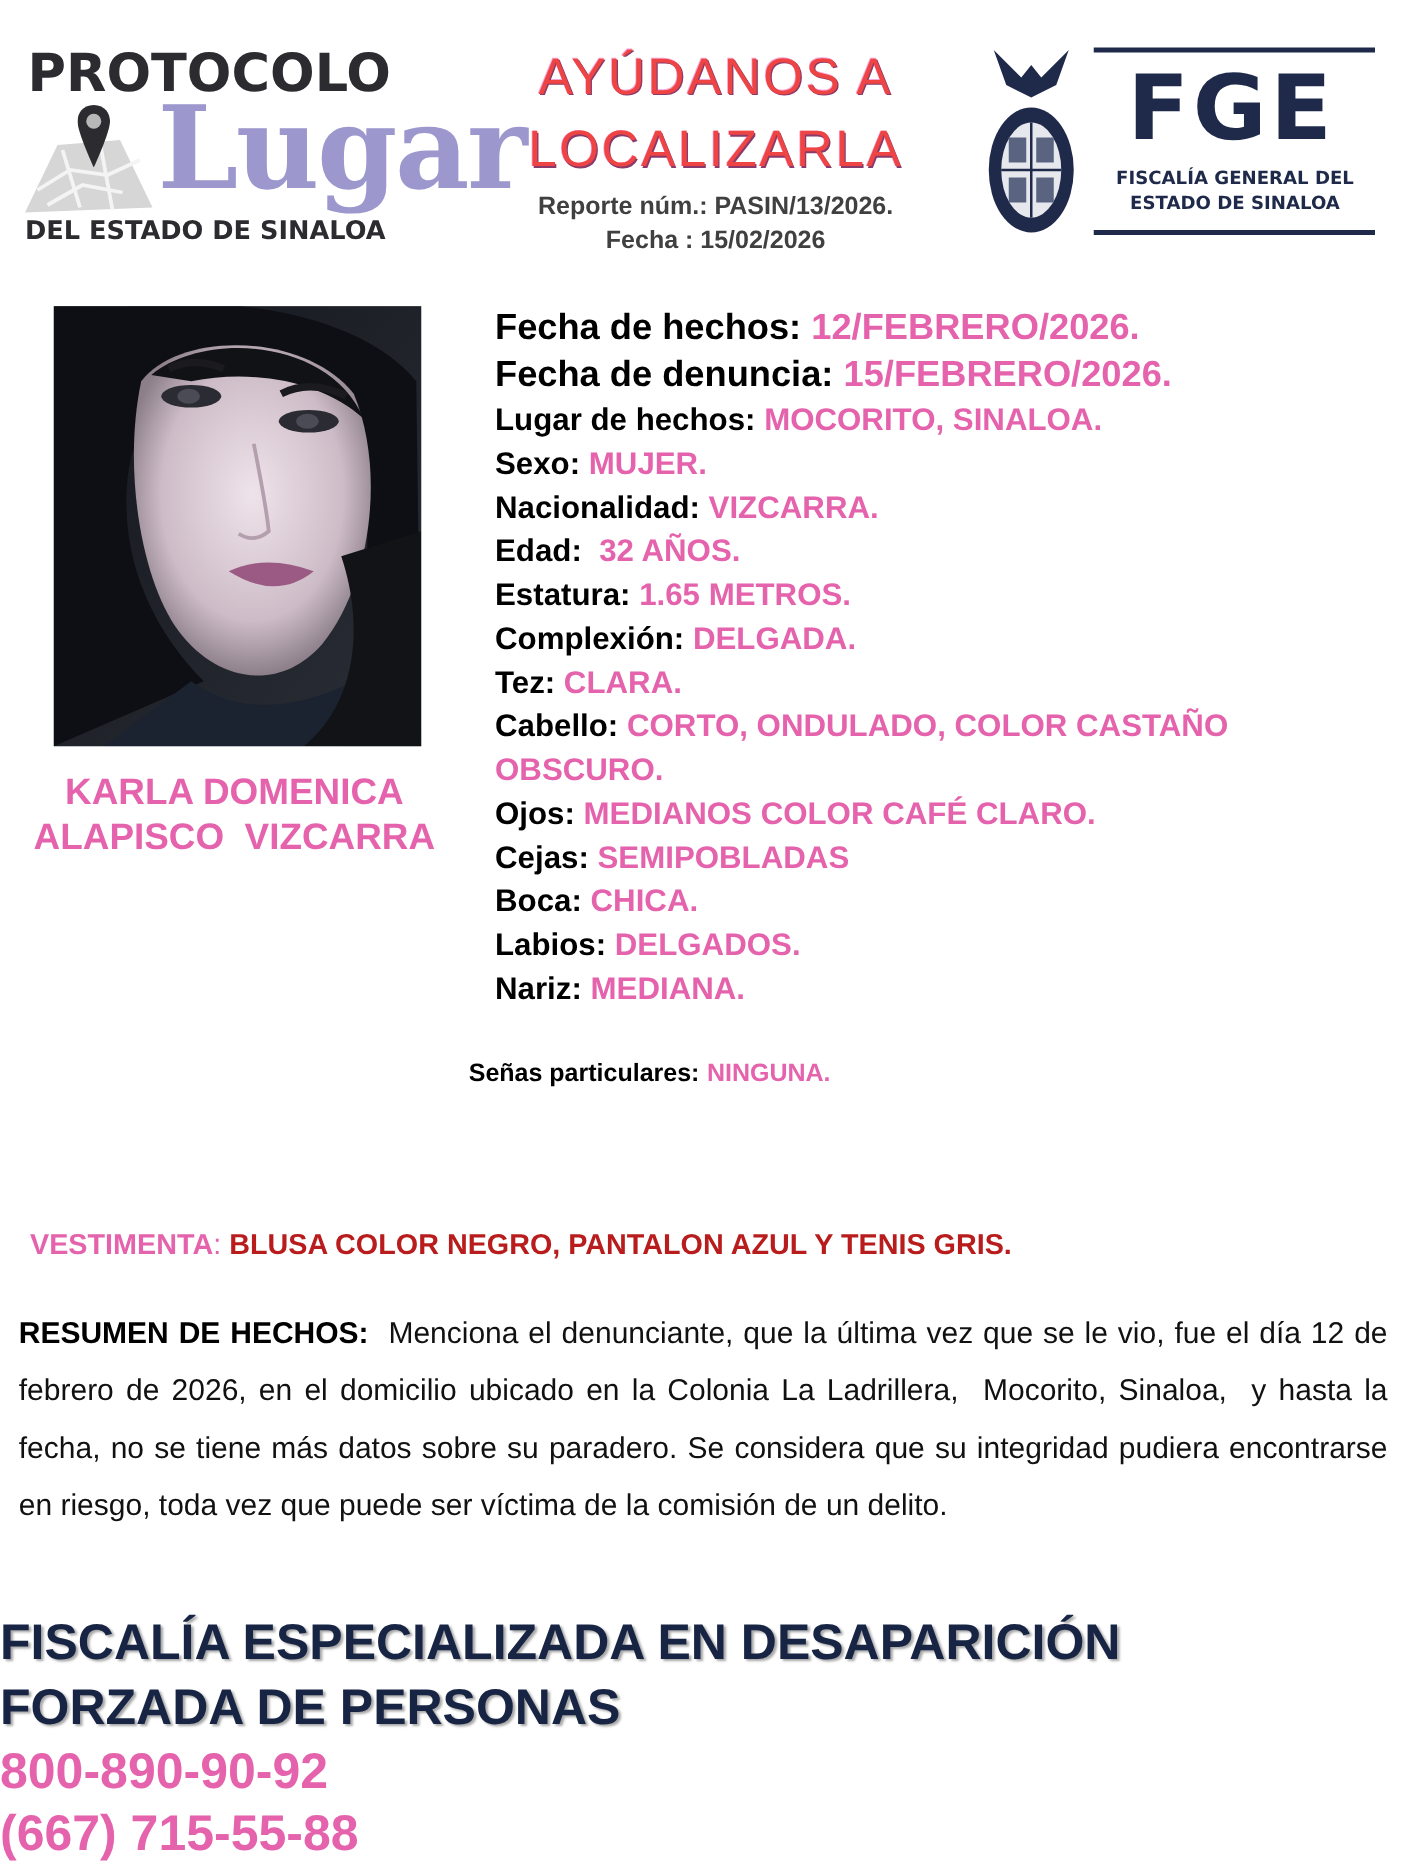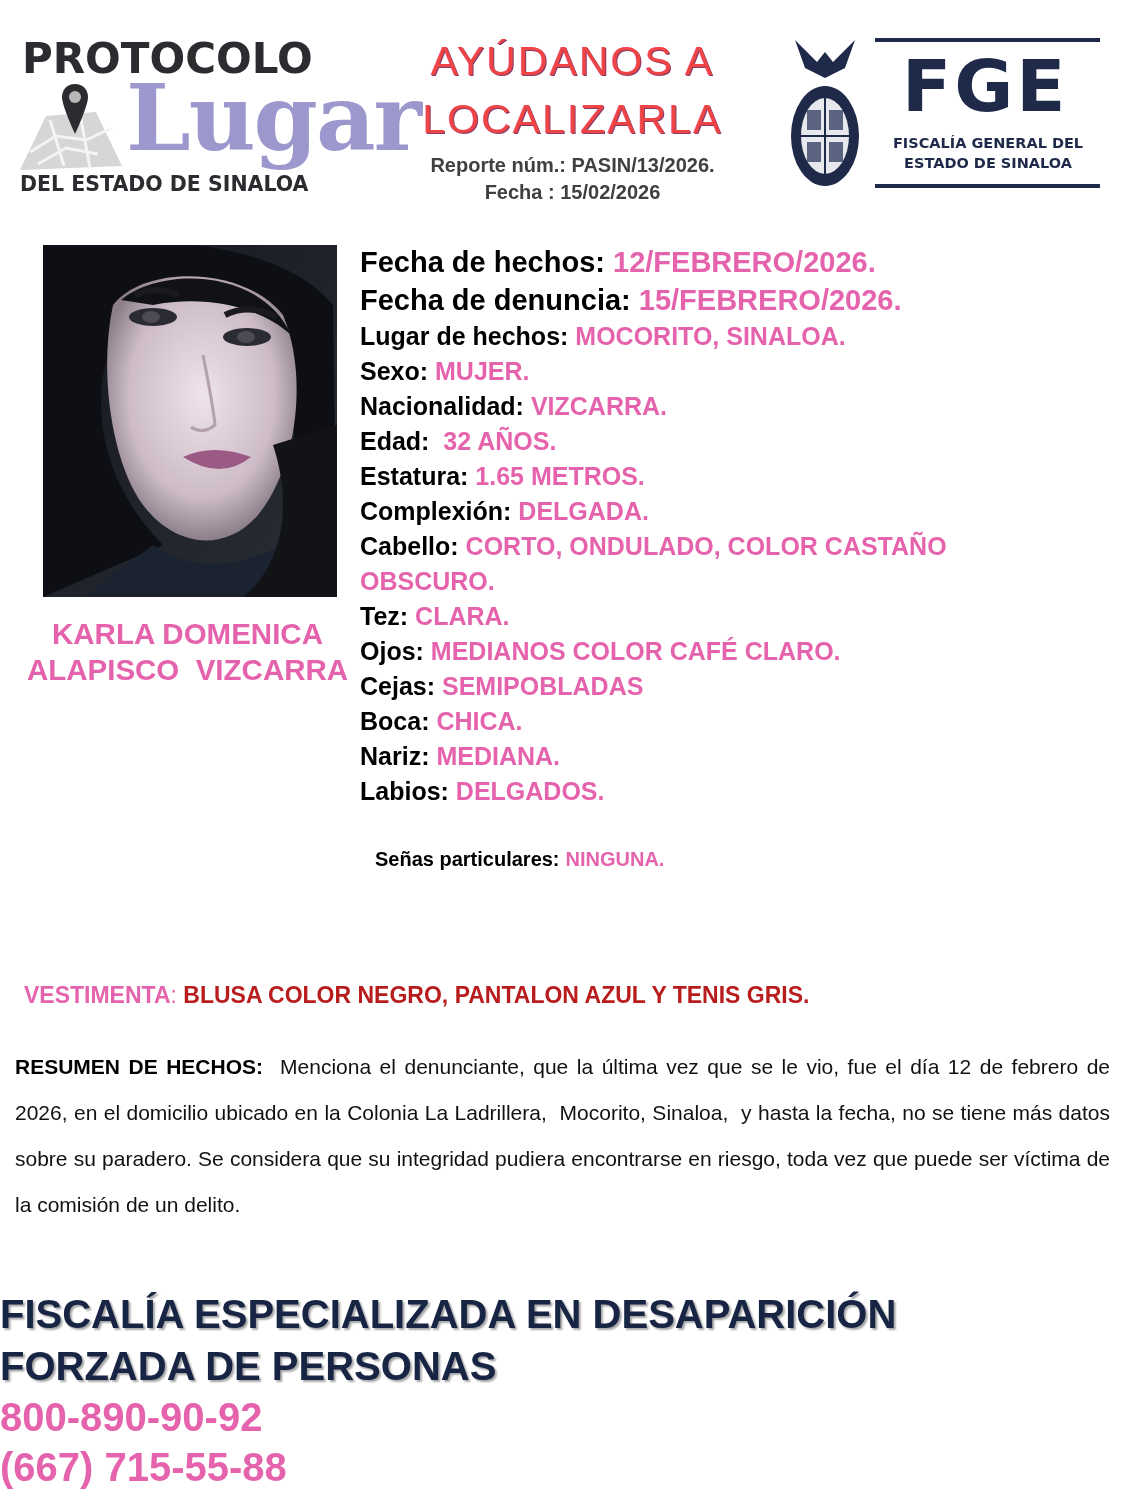--- a/index.html
+++ b/index.html
@@ -27,35 +27,35 @@
   .fge-letters { position: absolute; left: 30px; top: 14px; font-family: "DejaVu Sans", sans-serif; font-weight: bold; font-size: 72px; color: #1f2a4a; line-height: 1; letter-spacing: 3px; }
   .fge-sub { position: absolute; left: 0; width: 232px; text-align: center; font-family: "DejaVu Sans", sans-serif; font-weight: bold; font-size: 14.5px; color: #1f2a4a; line-height: 20px; }
   .fge-sub.l1 { top: 97px; }
   .fge-sub.l2 { top: 117px; }
 
   
   .photo { position: absolute; left: 43px; top: 245px; width: 294px; height: 352px; overflow: hidden; background: #1a1d24; }
   .person-name { position: absolute; left: 0; top: 616px; width: 375px; text-align: center; font-weight: bold; font-size: 29.5px; line-height: 36px; color: #e563ac; }
 
   
-  .details { position: absolute; left: 360px; top: 243px; width: 720px; }
+  .details { position: absolute; left: 396px; top: 243px; width: 720px; }
   .row { font-weight: bold; font-size: 25px; line-height: 35px; white-space: nowrap; }
   .row.big { font-size: 29px; line-height: 38px; }
   .row .lbl { color: #000; }
   .row .val { color: #e563ac; }
   .row.wrap { white-space: normal; }
   .senas { position: absolute; left: 375px; top: 848px; font-weight: bold; font-size: 20px; white-space: nowrap; }
   .senas .lbl { color: #000; }
   .senas .val { color: #e563ac; margin-left: 6px; }
 
   
   .vest { position: absolute; left: 24px; top: 982px; font-weight: bold; font-size: 23px; white-space: nowrap; }
   .vest .lbl { color: #e563ac; }
   .vest .val { color: #b91c1c; }
-  .resumen { position: absolute; left: 15px; top: 1044px; width: 1095px; font-size: 21px; line-height: 46px; text-align: justify; color: #111; }
+  .resumen { position: absolute; left: 15px; top: 1044px; width: 1095px; font-size: 24px; line-height: 46px; text-align: justify; color: #111; }
   .resumen .lbl { font-weight: bold; color: #000; }
 
   
   .footer { position: absolute; left: 0; top: 1288px; width: 1125px; text-align: left; }
   .agency { font-weight: bold; font-size: 40px; line-height: 52px; color: #172443; text-shadow: 2px 2px 2px rgba(0,0,0,0.35); }
   .phone { font-weight: bold; font-size: 40px; line-height: 50px; color: #e563ac; }
 </style>
 </head>
 <body>
 
@@ -138,27 +138,27 @@
 
 <div class="details">
   <div class="row big"><span class="lbl">Fecha de hechos: </span><span class="val">12/FEBRERO/2026.</span></div>
   <div class="row big"><span class="lbl">Fecha de denuncia: </span><span class="val"> 15/FEBRERO/2026.</span></div>
   <div class="row"><span class="lbl">Lugar de hechos: </span><span class="val">MOCORITO, SINALOA.</span></div>
   <div class="row"><span class="lbl">Sexo: </span><span class="val">MUJER.</span></div>
   <div class="row"><span class="lbl">Nacionalidad: </span><span class="val">VIZCARRA.</span></div>
   <div class="row" style="white-space:pre;"><span class="lbl">Edad:  </span><span class="val">32 AÑOS.</span></div>
   <div class="row"><span class="lbl">Estatura: </span><span class="val">1.65 METROS.</span></div>
   <div class="row"><span class="lbl">Complexión: </span><span class="val">DELGADA.</span></div>
+  <div class="row"><span class="lbl">Tez: </span><span class="val">CLARA.</span></div>
   <div class="row wrap"><span class="lbl">Cabello: </span><span class="val">CORTO, ONDULADO, COLOR CASTAÑO OBSCURO.</span></div>
-  <div class="row"><span class="lbl">Tez: </span><span class="val">CLARA.</span></div>
   <div class="row"><span class="lbl">Ojos: </span><span class="val">MEDIANOS COLOR CAFÉ CLARO.</span></div>
   <div class="row"><span class="lbl">Cejas: </span><span class="val">SEMIPOBLADAS</span></div>
   <div class="row"><span class="lbl">Boca: </span><span class="val">CHICA.</span></div>
+  <div class="row"><span class="lbl">Labios: </span><span class="val">DELGADOS.</span></div>
   <div class="row"><span class="lbl">Nariz: </span><span class="val">MEDIANA.</span></div>
-  <div class="row"><span class="lbl">Labios: </span><span class="val">DELGADOS.</span></div>
 </div>
 
 <div class="senas">
   <span class="lbl">Señas particulares:</span><span class="val">NINGUNA.</span>
 </div>
 
 <div class="vest">
   <span class="lbl">VESTIMENTA</span><span class="lbl" style="font-weight:normal;white-space:pre;">: </span><span class="val">BLUSA COLOR NEGRO, PANTALON AZUL Y TENIS GRIS.</span>
 </div>
 

